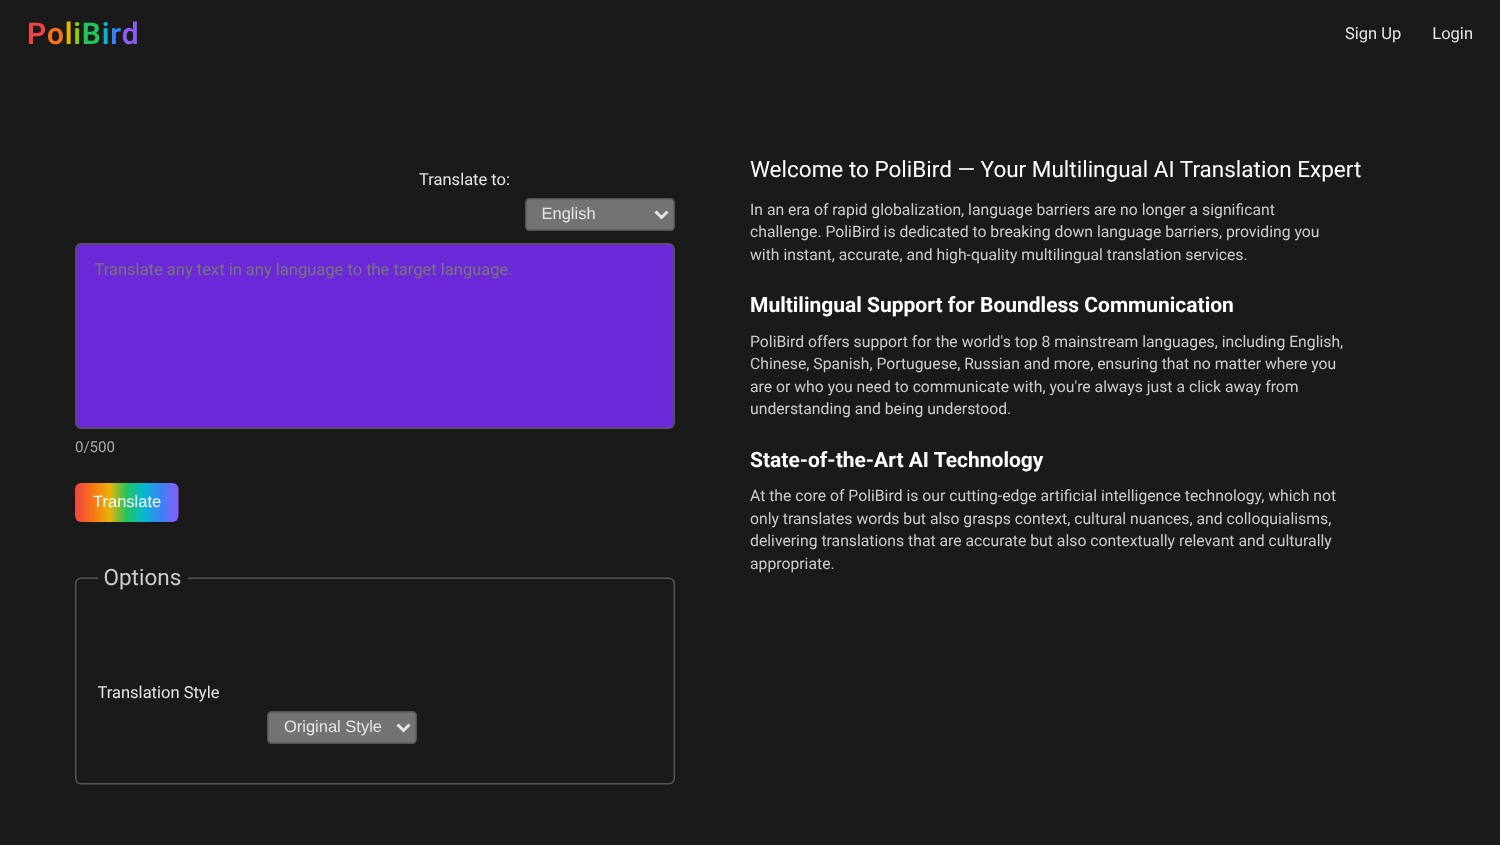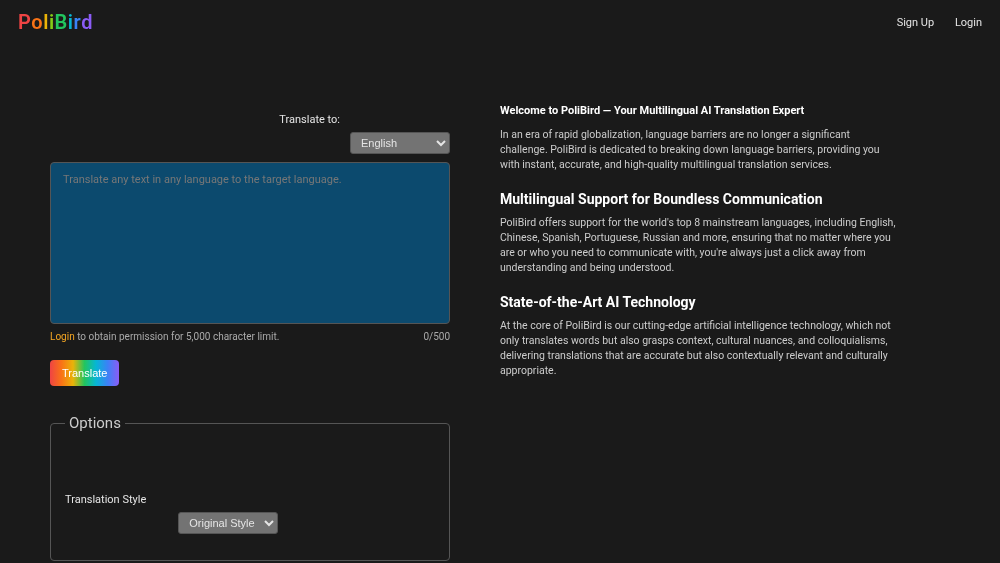--- a/index.html
+++ b/index.html
@@ -64,22 +64,22 @@
     color: #e5e5e5;
     border: 1px solid #555;
     border-radius: 3px;
     font-size: 11px;
     padding: 3px 6px;
     min-width: 100px;
     margin-top: 48px;
   }
   textarea {
     width: 100%;
-    height: 162px;
-    background: #0c4a6e;
+    height: 124px;
+    background: #6d28d9;
     border: 1px solid #555;
     border-radius: 4px;
     color: #aaa;
     font-size: 11px;
     padding: 10px 12px;
     resize: none;
     font-family: inherit;
   }
   textarea::placeholder { color: #777; }
   .under-textarea {
@@ -115,22 +115,22 @@
     color: #ccc;
   }
   .opt-row {
     display: flex;
     align-items: center;
     gap: 32px;
     margin-top: 12px;
   }
   .opt-row label { font-size: 11px; }
   .right h2 {
-    font-size: 11px;
-    font-weight: 700;
+    font-size: 15px;
+    font-weight: 400;
     color: #fff;
     margin-bottom: 10px;
   }
   .right h3 {
     font-size: 14px;
     font-weight: 700;
     color: #fff;
     margin-top: 18px;
     margin-bottom: 8px;
   }
@@ -162,23 +162,20 @@
 </div>
 
 <div class="main">
   <div class="left">
     <div class="translate-row">
       <span class="translate-label">Translate to:</span>
       <select id="target-lang-select"><option>English</option><option>Chinese</option><option>Spanish</option><option>Portuguese</option><option>Russian</option><option>French</option><option>German</option><option>Japanese</option></select>
     </div>
     <textarea placeholder="Translate any text in any language to the target language." style=""></textarea>
     <div class="under-textarea">
-      <span>
-        <a>Login</a><span> to obtain permission for 5,000 character limit.</span>
-      </span>
       <span>0/500</span>
     </div>
     <div class="translate-btn-row">
       <button class="translate-btn">Translate</button>
     </div>
     <fieldset class="options">
       <legend>Options</legend>
       <div class="opt-row">
         <label>Translation Style</label>
         <select id="style-select"><option>Original Style</option><option>Formal</option><option>Casual</option></select>

